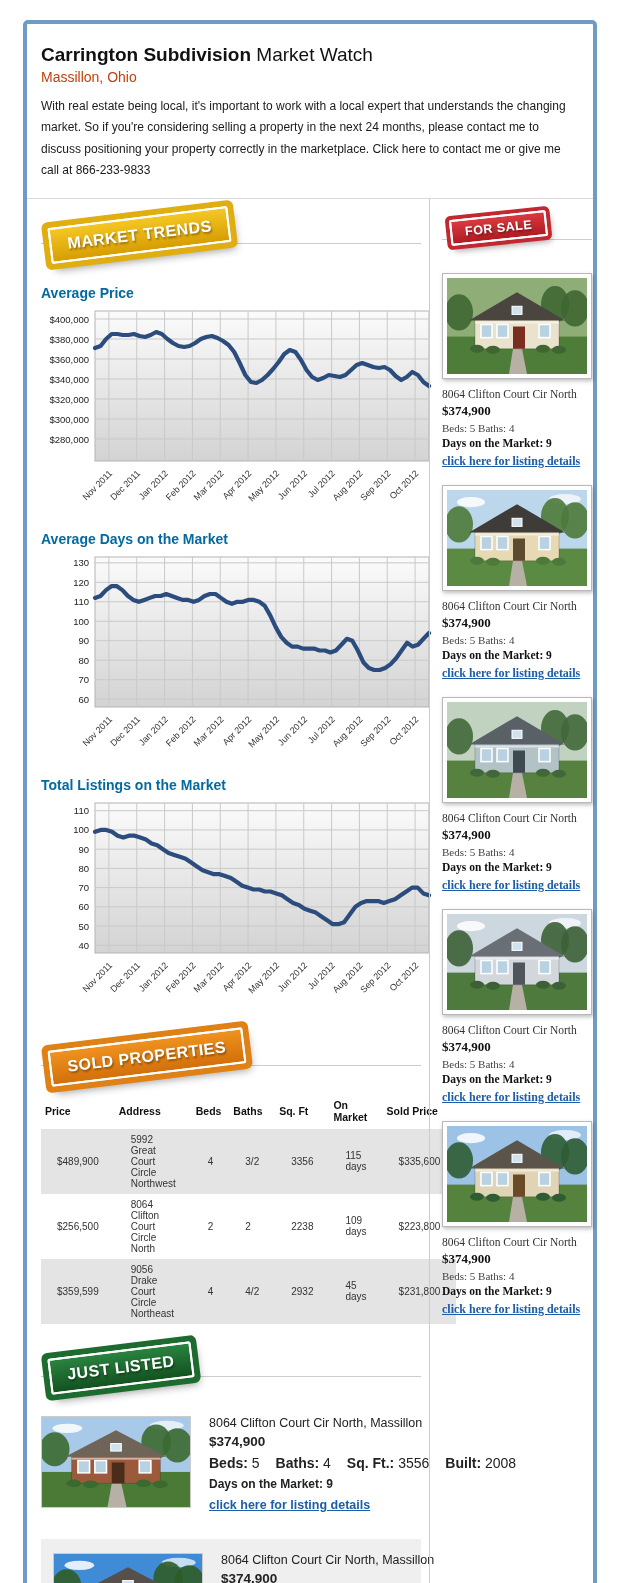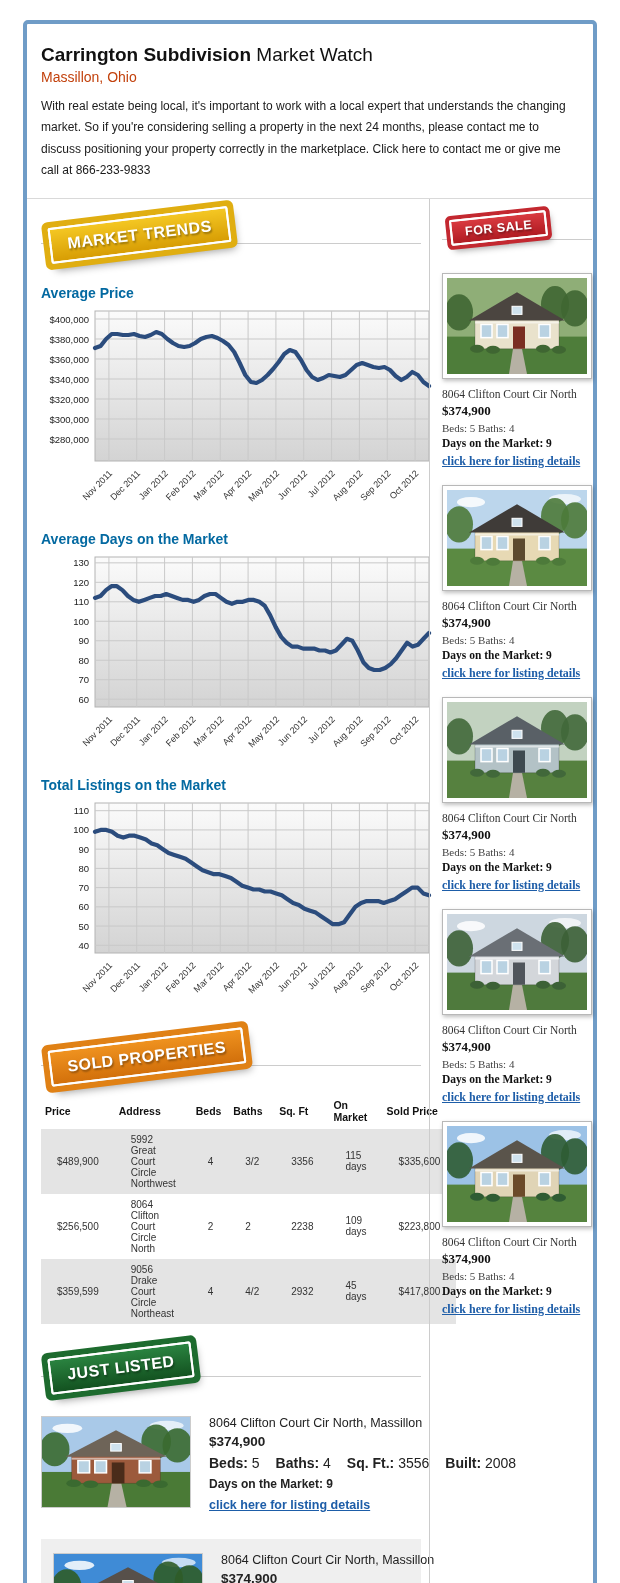--- a/index.html
+++ b/index.html
@@ -292,21 +292,21 @@
               <td>109 days</td>
               <td>$223,800</td>
             </tr>
             <tr>
               <td>$359,599</td>
               <td>9056 Drake Court Circle Northeast</td>
               <td>4</td>
               <td>4/2</td>
               <td>2932</td>
               <td>45 days</td>
-              <td>$417,800</td>
+              <td>$231,800</td>
             </tr>
           </tbody>
       </table>
 
       <div class="rule-row" style="margin-top:18px">
         <div class="rule"></div>
         <span class="badge green">JUST LISTED</span>
       </div>
 
       <div id="just-listed-container">

